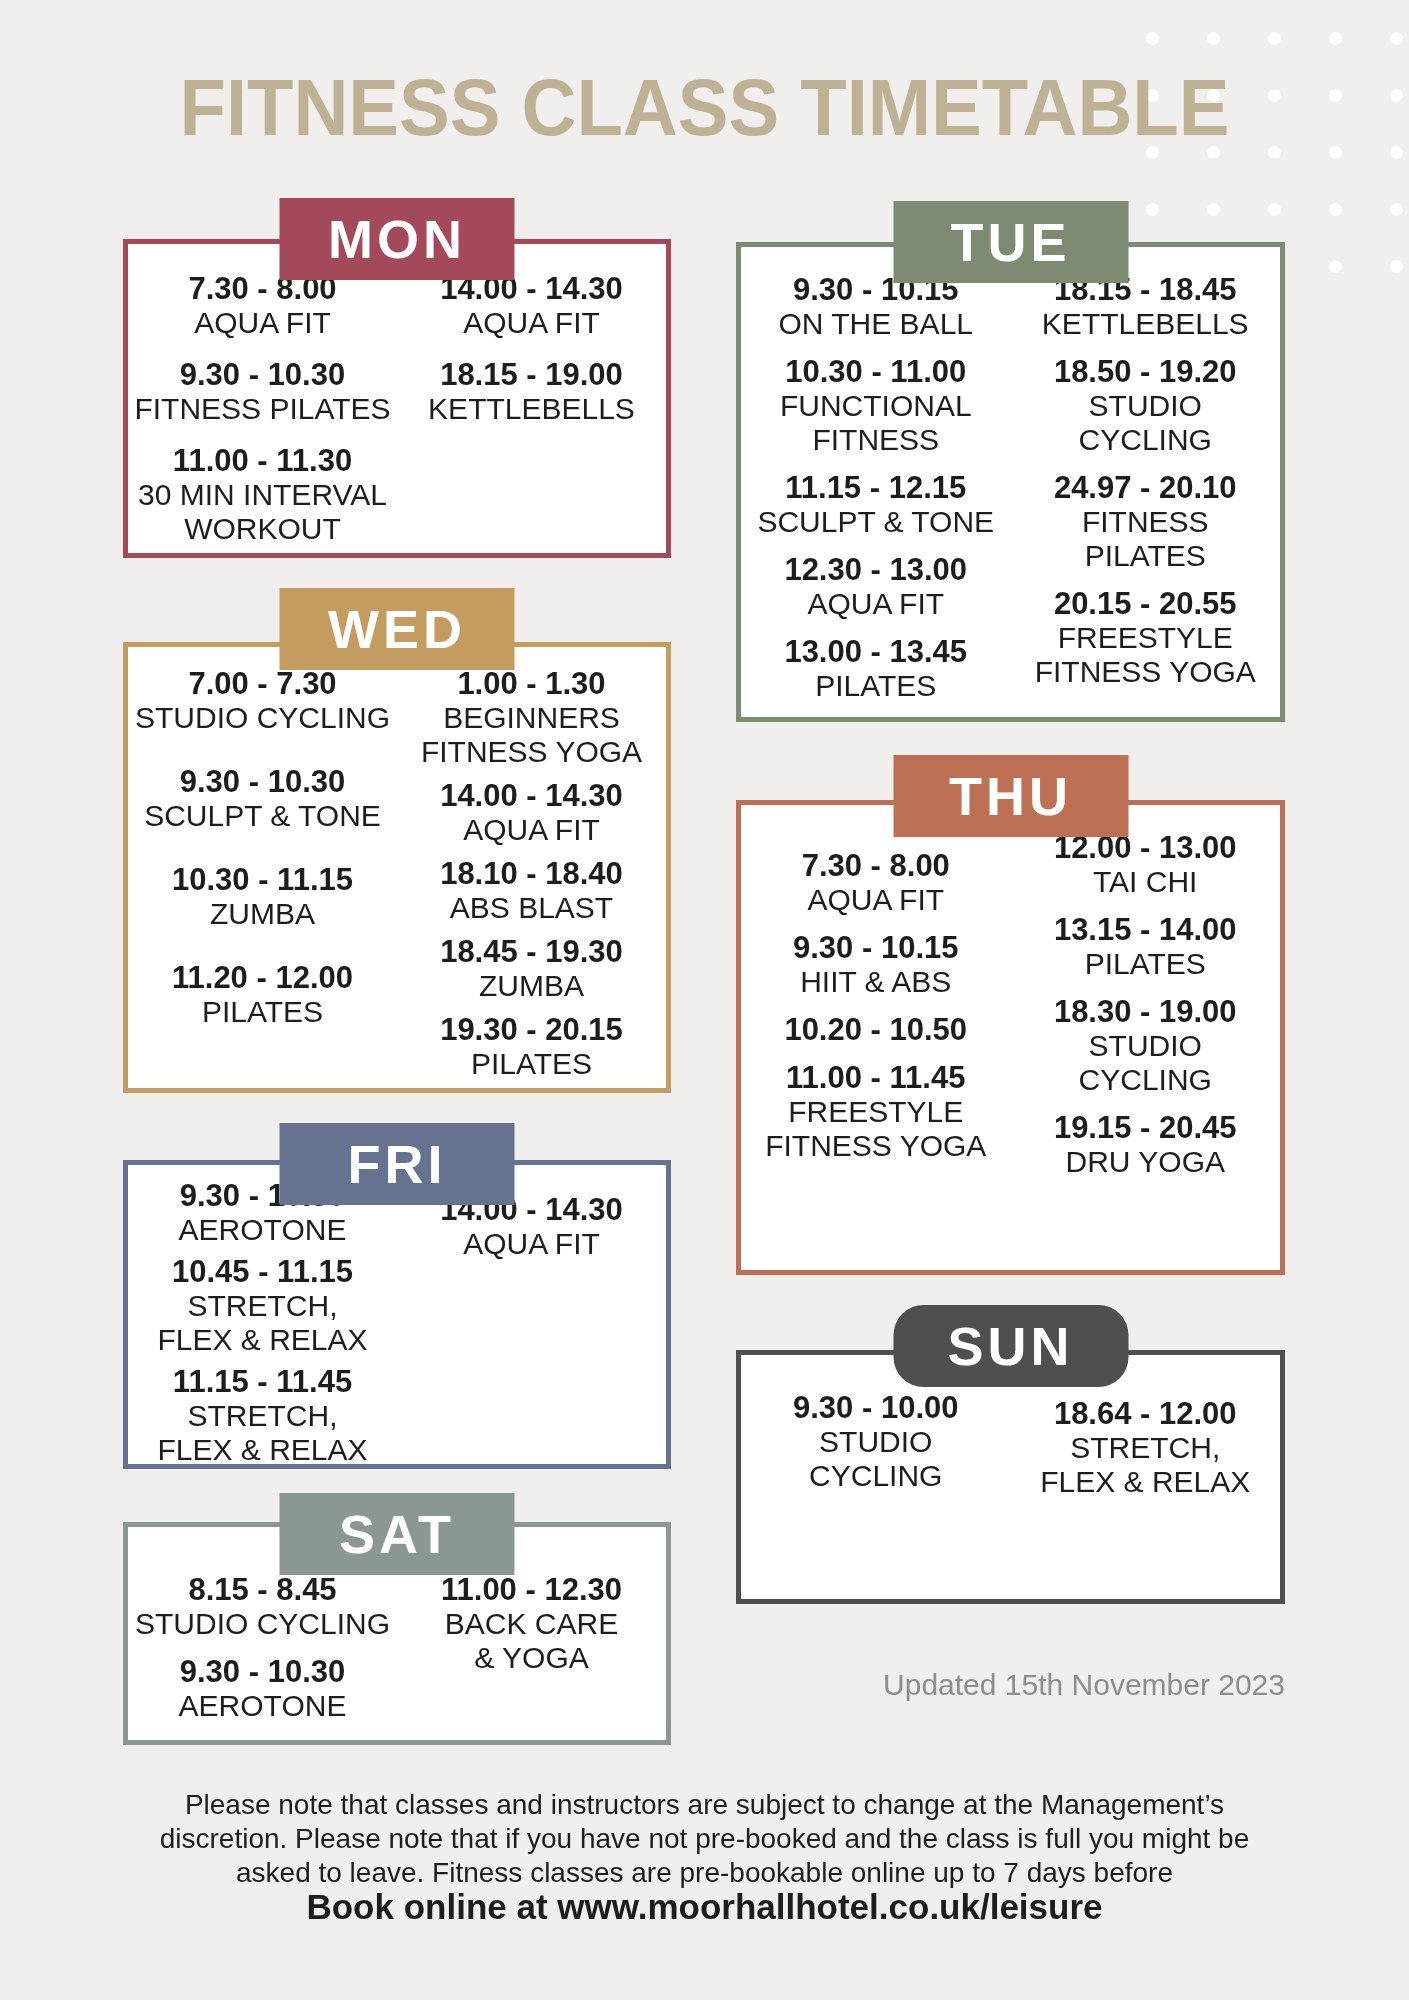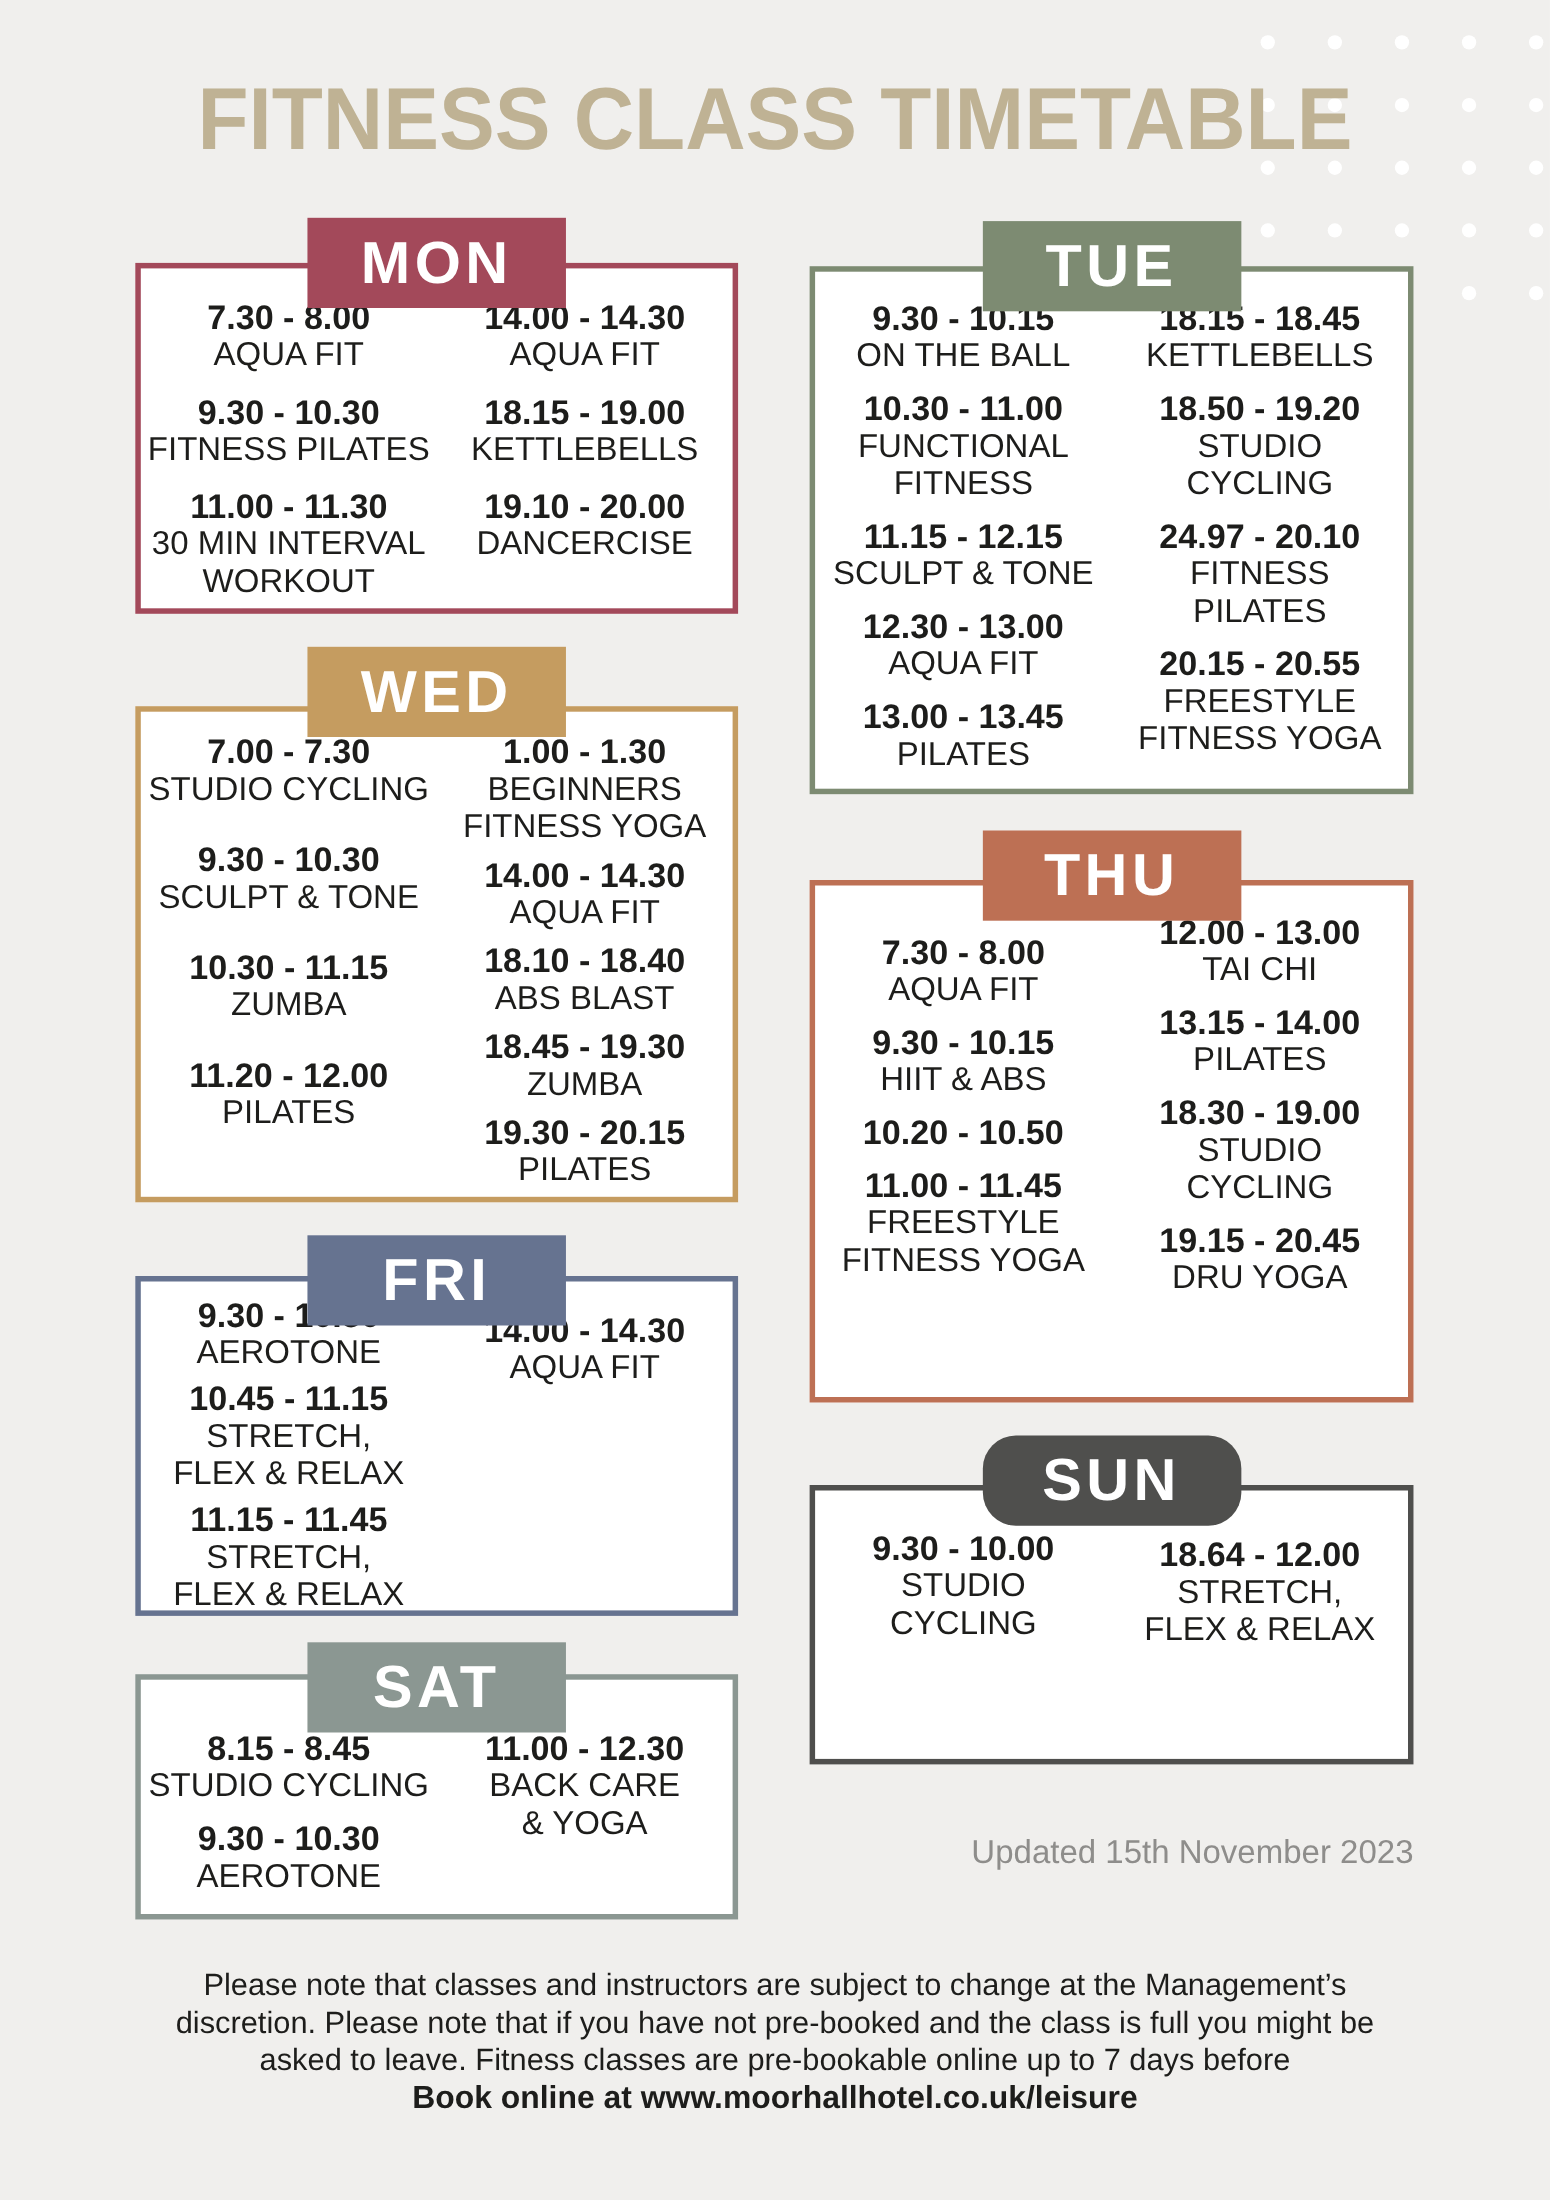--- a/index.html
+++ b/index.html
@@ -59,21 +59,21 @@
   .day-sun .tab{top:-50px;border-radius:30px;}
   .day-sun .col{padding-top:36px;}
   .day-sun .col-r{padding-top:42px;}
 
   
   .updated{position:absolute;right:124px;top:1668px;font-size:30px;color:#8e8d8b;z-index:1;}
 
   
   .footer{position:absolute;left:0;top:1788px;width:100%;text-align:center;
           color:#1d1d1b;font-size:28px;line-height:34px;z-index:1;}
-  .footer .bold{font-weight:700;font-size:29px;}
+  .footer .bold{font-weight:700;font-size:35px;}
 </style>
 </head>
 <body>
 
 <div class="page">
   <div class="dots" id="dots">
       <div class="dot" style="background: rgb(255, 255, 255);"></div>
       <div class="dot" style="background: rgb(255, 255, 255);"></div>
       <div class="dot" style="background: rgb(255, 255, 255);"></div>
       <div class="dot" style="background: rgb(255, 255, 255);"></div>
@@ -120,24 +120,20 @@
             </div>
           </div>
           <div class="col col-r">
             <div class="entry">
               <div class="time">14.00 - 14.30</div>
               <div class="name">AQUA FIT</div>
             </div>
             <div class="entry">
               <div class="time">18.15 - 19.00</div>
               <div class="name">KETTLEBELLS</div>
-            </div>
-            <div class="entry">
-              <div class="time">19.10 - 20.00</div>
-              <div class="name">DANCERCISE</div>
             </div>
           </div>
         </div>
   </section>
 
   <section class="day day-tue" style="--c: #7d8b72;">
     <div class="tab">TUE</div>
     <div class="cols">
           <div class="col col-l">
             <div class="entry">

